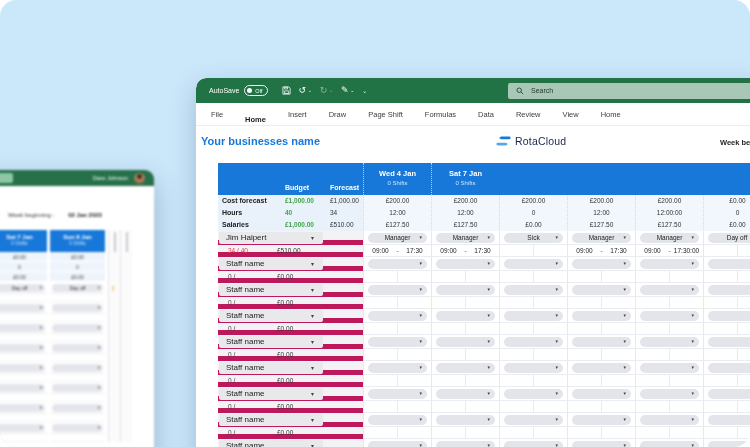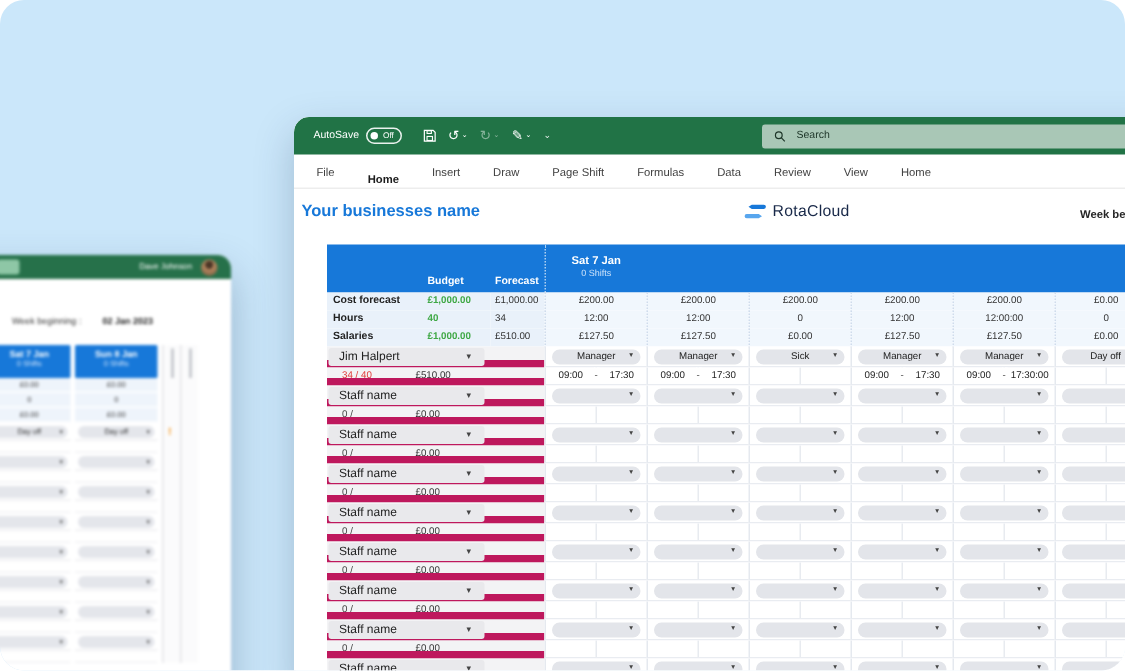--- a/index.html
+++ b/index.html
@@ -382,20 +382,24 @@
       </div>
 
       <div class="weekb">Week beginning</div>
 
       <div class="rota" id="rota">
           <div class="grow hdr">
             <div></div>
             <div class="h-bf">Budget</div>
             <div class="h-bf">Forecast</div>
             <div class="h-day">
+              <div class="d">Wed 4 Jan</div>
+              <div class="s">0 Shifts</div>
+            </div>
+            <div class="h-day">
               <div class="d">Sat 7 Jan</div>
               <div class="s">0 Shifts</div>
             </div>
           </div>
           <div class="grow srow-sum">
             <div class="s-label">Cost forecast</div>
             <div class="s-bud">£1,000.00</div>
             <div class="s-fc">£1,000.00</div>
             <div class="s-day">£200.00</div>
             <div class="s-day">£200.00</div>

